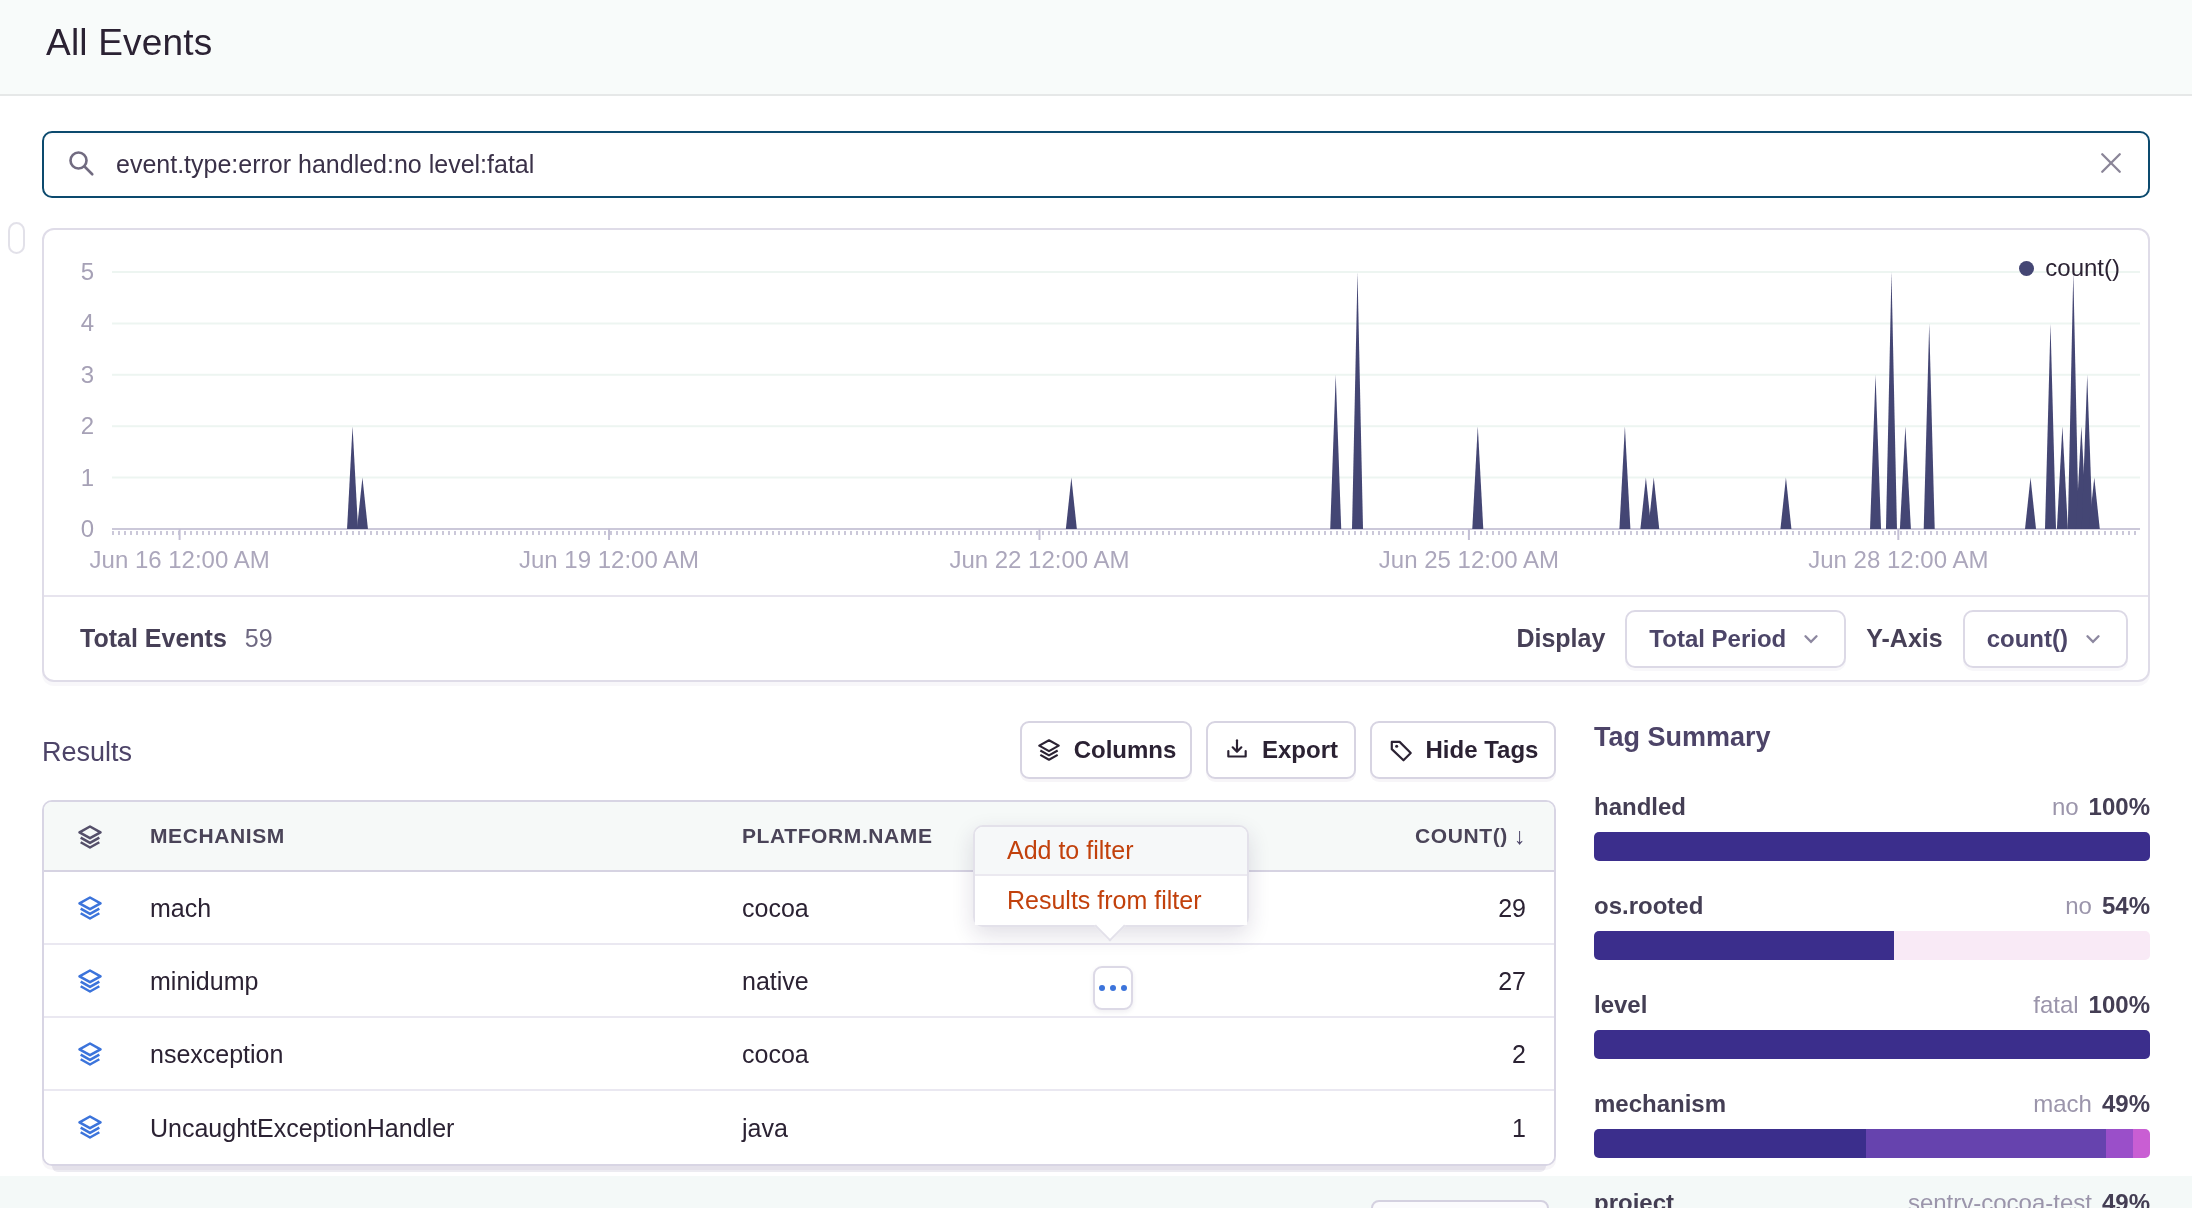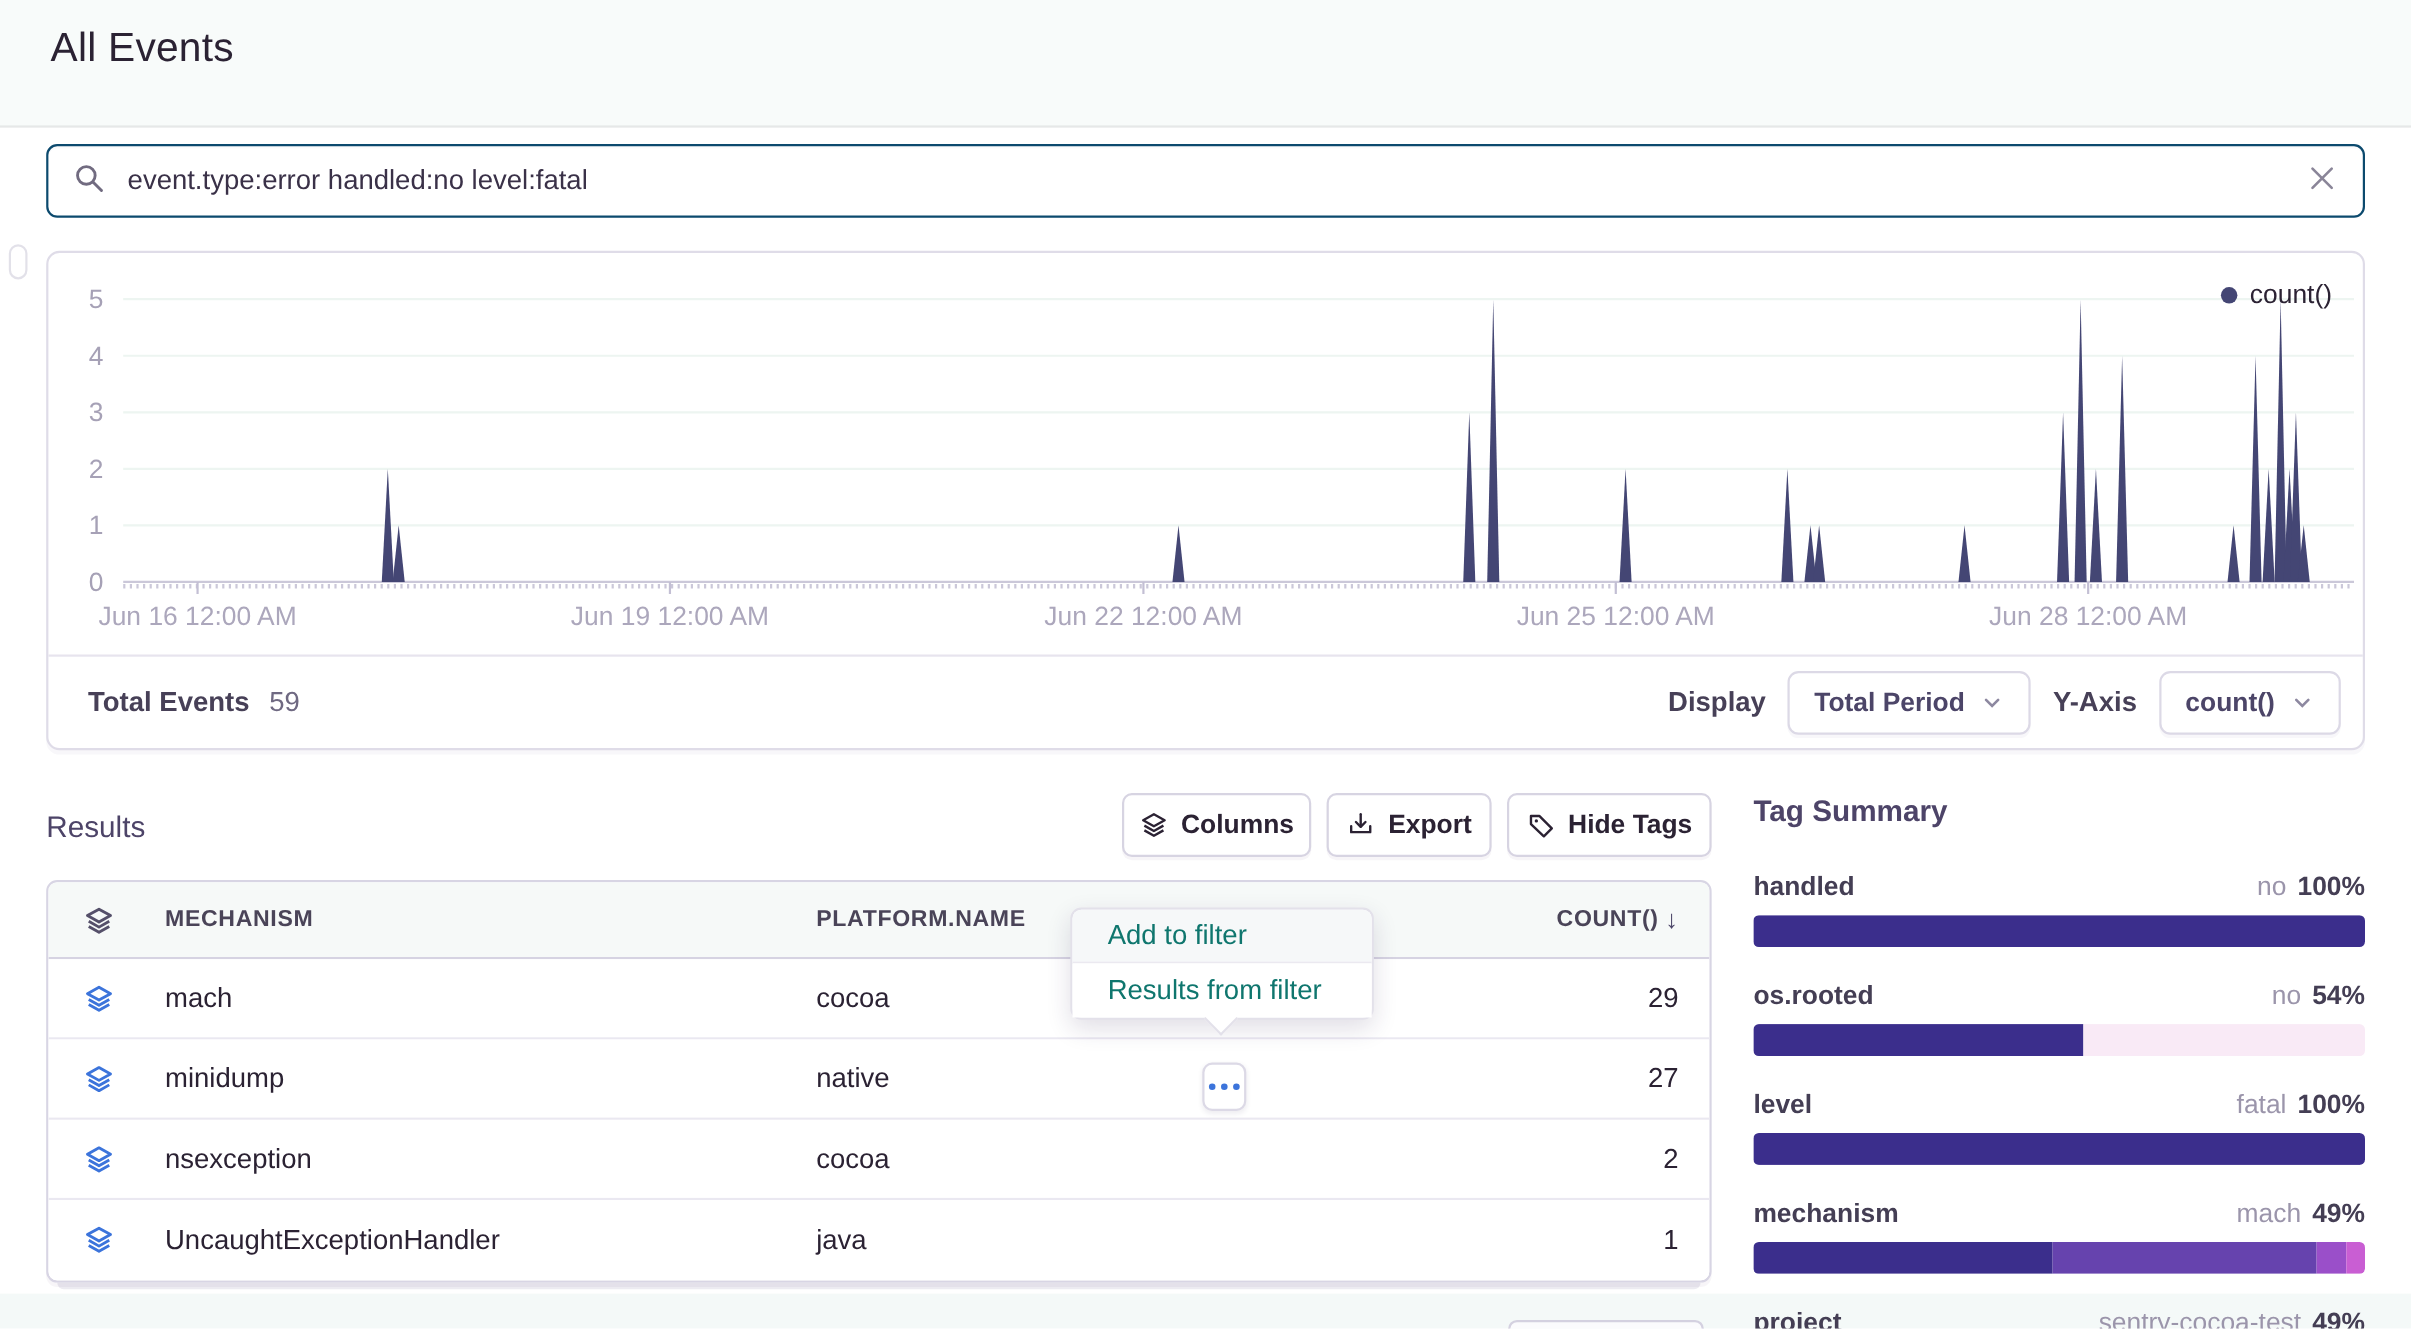--- a/index.html
+++ b/index.html
@@ -1,20 +1,20 @@
 <!DOCTYPE html>
 <html><head>
 <meta charset="utf-8">
 <style>
   * { margin:0; padding:0; box-sizing:border-box; }
   body { background:#fff; font-family:"Liberation Sans", sans-serif; color:#2b2233; }
   #app { position:relative; width:2192px; height:1208px; background:#fff; overflow:hidden; }
 
   
-  .topbar { position:absolute; left:0; top:0; width:2192px; height:116px;
+  .topbar { position:absolute; left:0; top:0; width:2192px; height:96px;
             background:#f8fbfa; border-bottom:2px solid #e6e8e8; }
   .page-title { position:absolute; left:46px; top:22px; font-size:37px; font-weight:500; color:#2b2233; letter-spacing:.2px; }
 
   
   .searchbar { position:absolute; left:42px; top:131px; width:2108px; height:67px;
                background:#fff; border:2px solid #0c4a6e; border-radius:10px;
                display:flex; align-items:center; box-shadow:inset 0 2px 0 rgba(40,30,80,.02); }
   .searchbar .mag { margin:0 20px 0 22px; flex:0 0 auto; }
   .search-input { flex:1; border:none; outline:none; font-family:"Liberation Sans",sans-serif;
                   font-size:25px; color:#3a3148; background:transparent; }
@@ -78,21 +78,21 @@
                  background:#fff; border:2px solid #dcd9e6; border-radius:9px;
                  display:flex; align-items:center; justify-content:center; gap:5px;
                  cursor:pointer; box-shadow:0 2px 5px rgba(40,30,80,.08); z-index:4; }
   .dot { width:6px; height:6px; border-radius:50%; background:#3c74db; }
 
   
   .popover { position:absolute; left:973px; top:825px; width:276px; z-index:6;
              background:#fff; border:2px solid #e3e1ea; border-radius:10px;
              box-shadow:0 8px 22px rgba(40,30,80,.14); }
   .menu-item { height:49px; display:flex; align-items:center; padding-left:32px;
-               font-size:25px; color:#0f766e; cursor:pointer; background:#fff; }
+               font-size:25px; color:#c2410c; cursor:pointer; background:#fff; }
   .menu-item:first-child { background:#f6f8f9; border-bottom:2px solid #ebe9f0; border-radius:8px 8px 0 0; }
   .menu-item:last-child { border-radius:0 0 8px 8px; }
   .popover-arrow { position:absolute; left:124px; bottom:-12px; width:22px; height:22px;
                    background:#fff; border-right:2px solid #e3e1ea; border-bottom:2px solid #e3e1ea;
                    transform:rotate(45deg); }
 
   
   .tagsummary { position:absolute; left:1594px; top:722px; width:556px; }
   .tags-heading { font-size:27px; font-weight:700; color:#4d4468; margin-bottom:40px; }
   .tag-row { margin-bottom:31px; }

